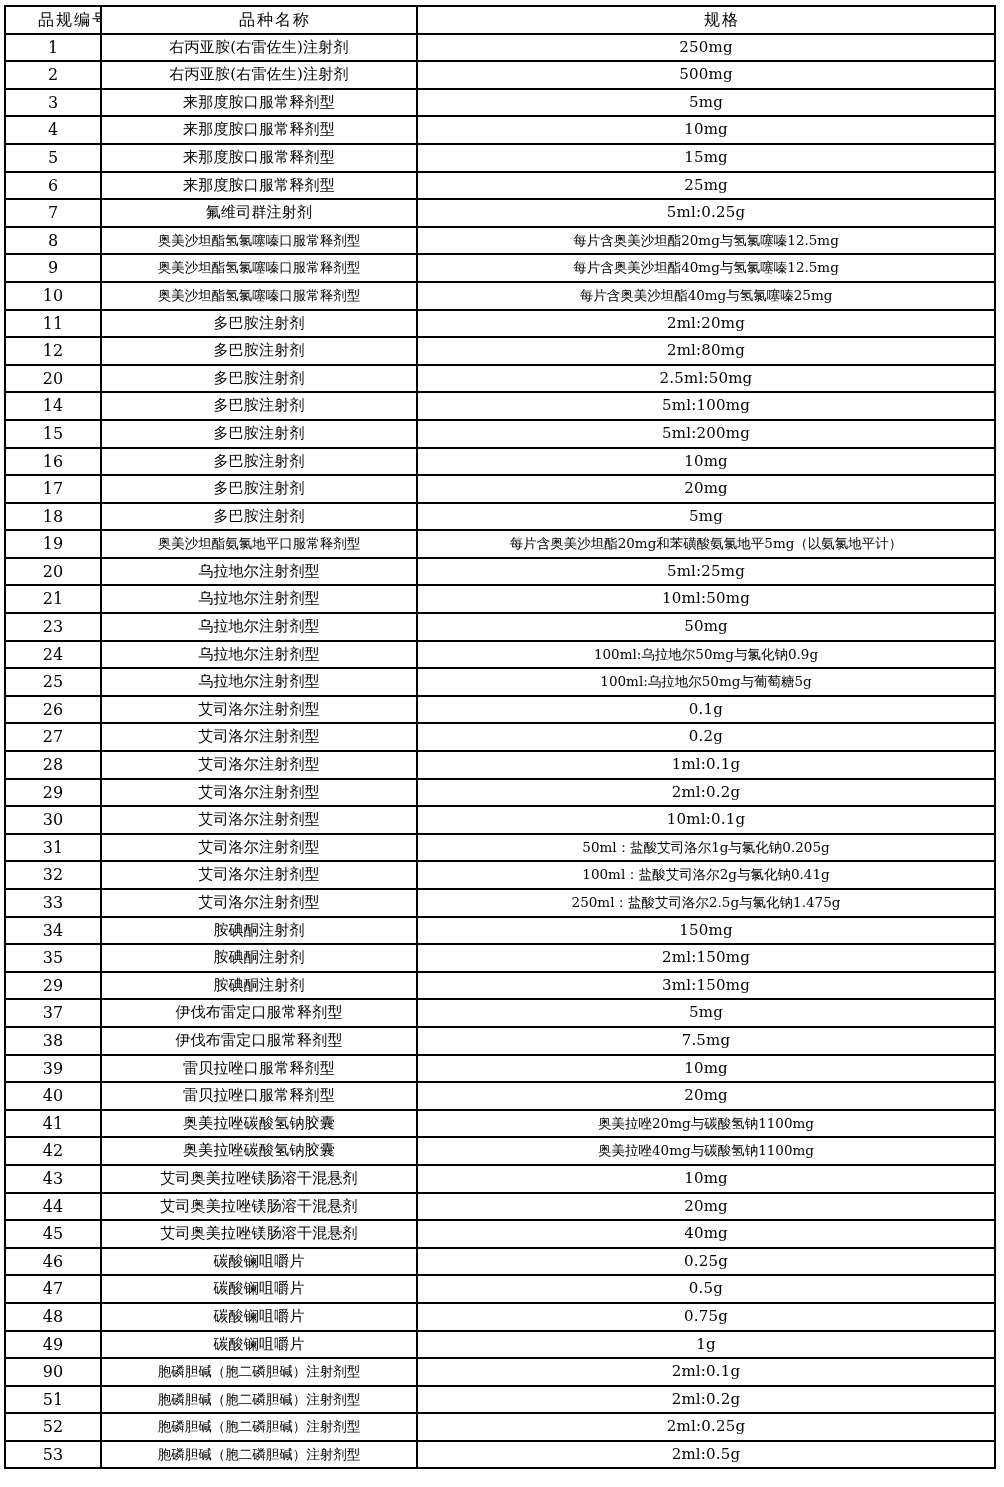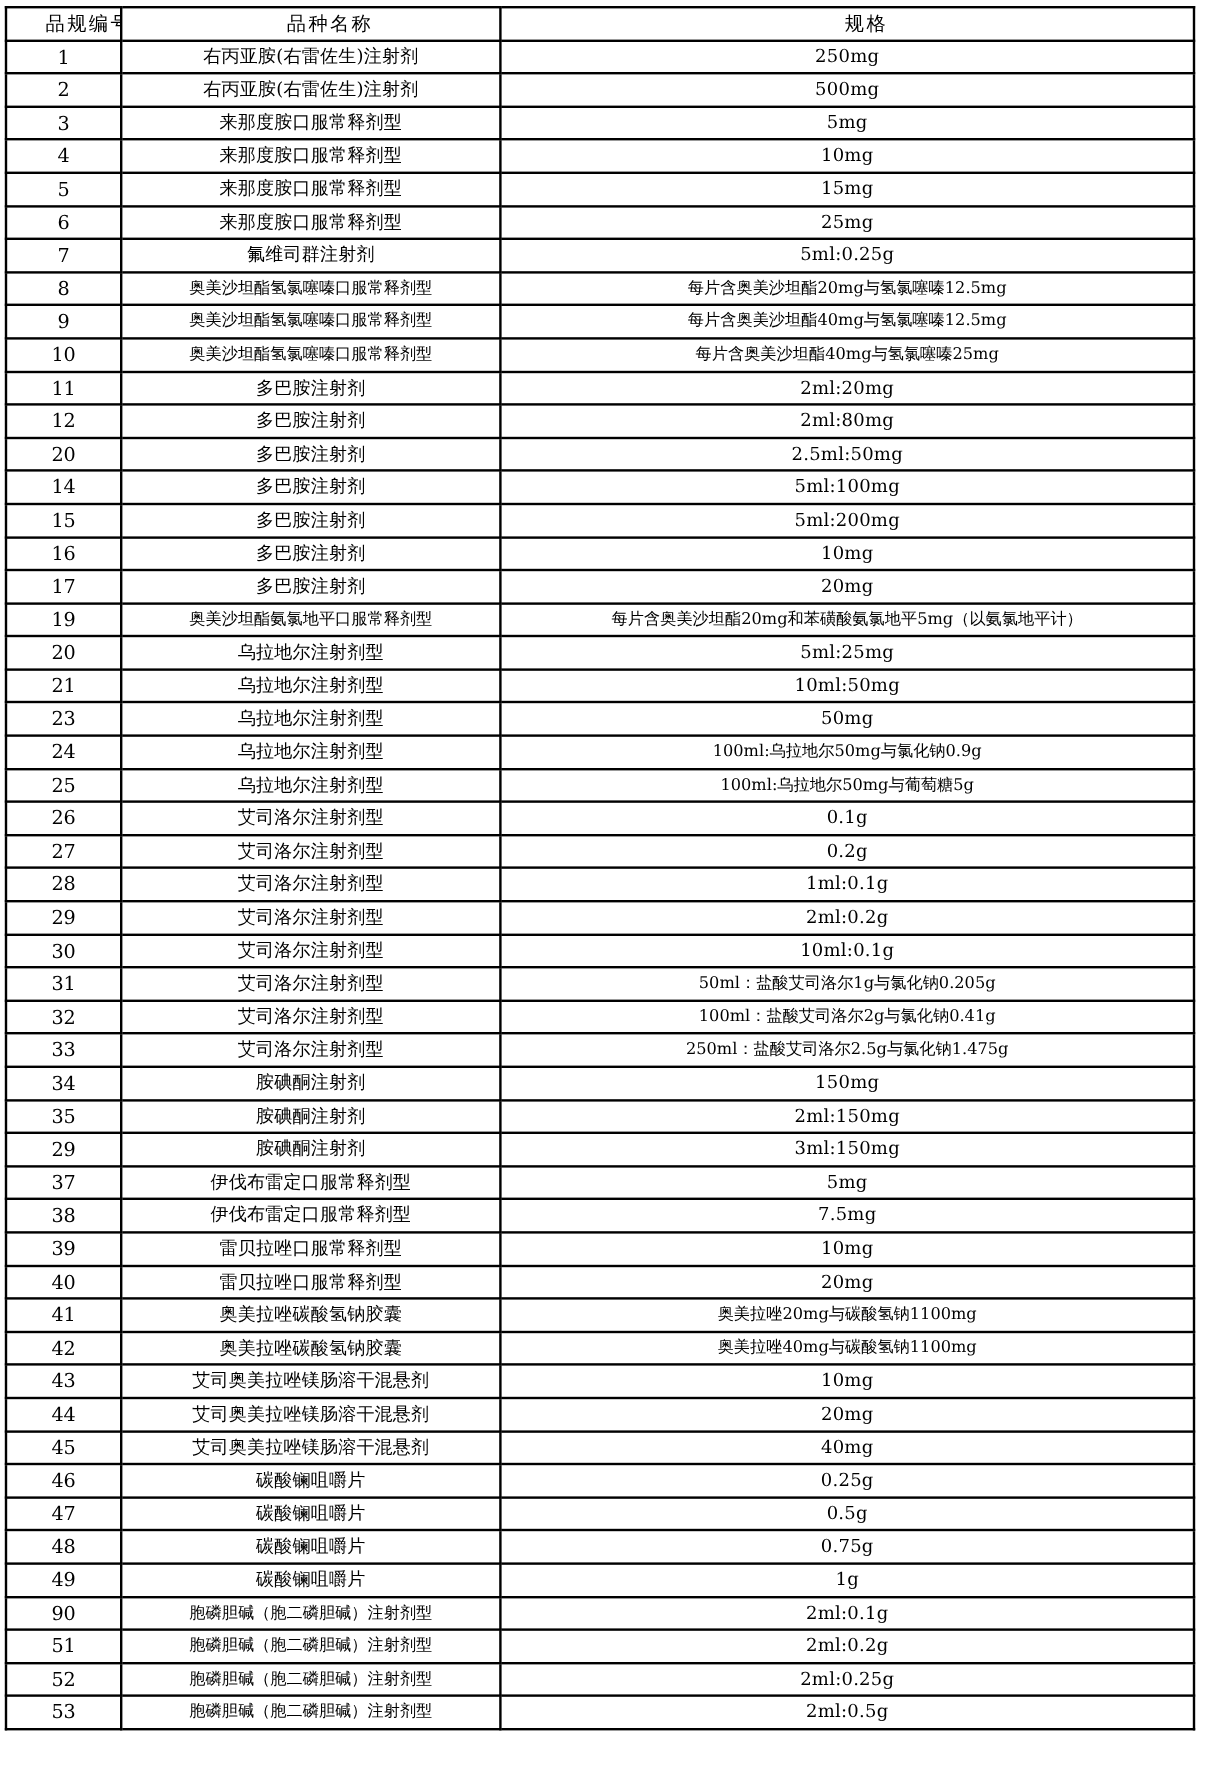--- a/index.html
+++ b/index.html
@@ -172,20 +172,25 @@
           <td class="cell-no">16</td>
           <td class="cell-name">多巴胺注射剂</td>
           <td class="cell-spec">10mg</td>
         </tr>
         <tr>
           <td class="cell-no">17</td>
           <td class="cell-name">多巴胺注射剂</td>
           <td class="cell-spec">20mg</td>
         </tr>
         <tr>
+          <td class="cell-no">18</td>
+          <td class="cell-name">多巴胺注射剂</td>
+          <td class="cell-spec">5mg</td>
+        </tr>
+        <tr>
           <td class="cell-no">19</td>
           <td class="cell-name tight">奥美沙坦酯氨氯地平口服常释剂型</td>
           <td class="cell-spec tight">每片含奥美沙坦酯20mg和苯磺酸氨氯地平5mg（以氨氯地平计）</td>
         </tr>
         <tr>
           <td class="cell-no">20</td>
           <td class="cell-name">乌拉地尔注射剂型</td>
           <td class="cell-spec">5ml:25mg</td>
         </tr>
         <tr>

